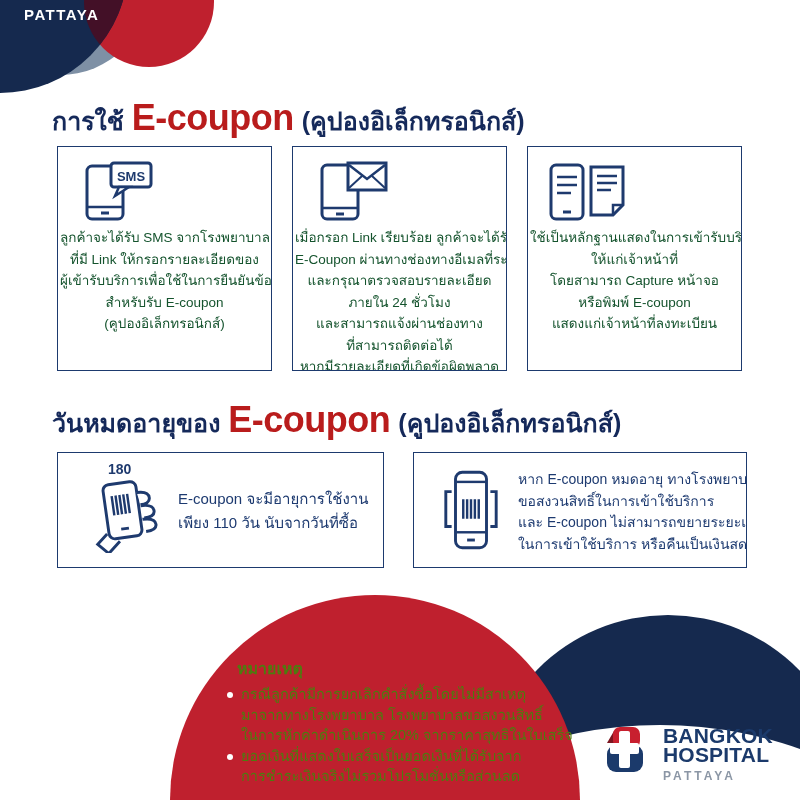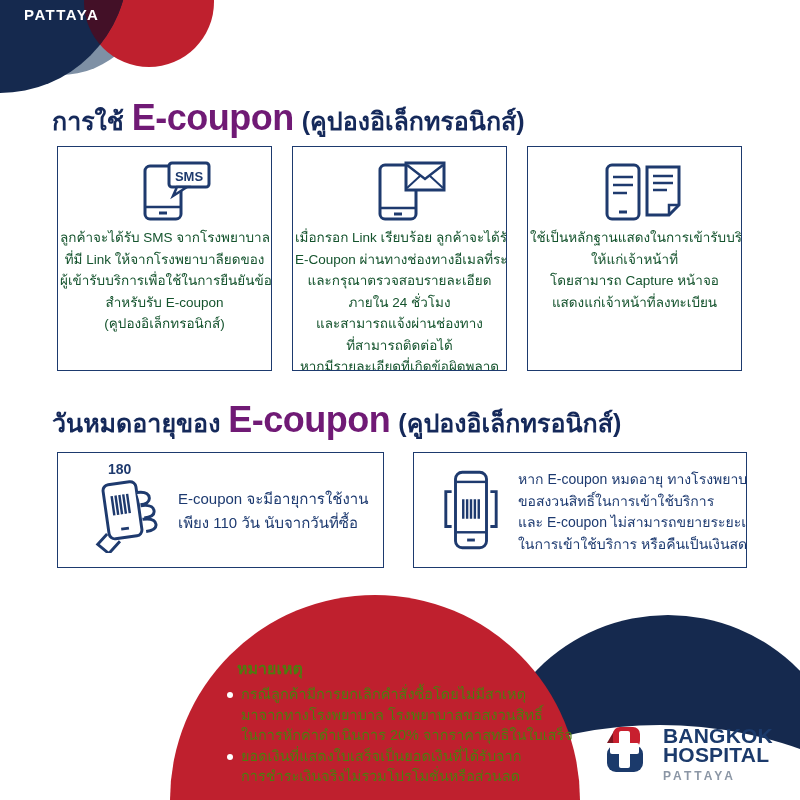--- a/index.html
+++ b/index.html
@@ -12,35 +12,35 @@
 
   .pattaya-label {
     position:absolute; left:24px; top:6px; color:#ffffff;
     font-size:15px; font-weight:bold; letter-spacing:1.5px; z-index:3;
   }
 
   .sec-title {
     position:absolute; left:52px; display:flex; align-items:baseline;
     color:#15295a; font-size:25px; font-weight:600; white-space:nowrap; z-index:2;
   }
-  .sec-title .hl { color:#701a75; font-size:36px; font-weight:800; margin:0 8px; letter-spacing:-0.5px; }
+  .sec-title .hl { color:#b91c1c; font-size:36px; font-weight:800; margin:0 8px; letter-spacing:-0.5px; }
   .t1 { top:97px; }
   .t2 { top:399px; }
 
   .card {
     position:absolute; background:#ffffff; border:1.5px solid #1d3a6e;
     box-sizing:border-box; overflow:hidden; z-index:2;
   }
   .c1 { left:57px;  top:146px; width:215px; height:225px; }
   .c2 { left:292px; top:146px; width:215px; height:225px; }
   .c3 { left:527px; top:146px; width:215px; height:225px; }
   .c4 { left:57px;  top:452px; width:327px; height:116px; }
   .c5 { left:413px; top:452px; width:334px; height:116px; }
 
-  .icon-wrap { position:absolute; top:14px; left:13px; right:0; display:flex; justify-content:center; }
+  .icon-wrap { position:absolute; top:14px; left:13px; right:0; display:flex; justify-content:flex-start; }
   .card-text {
     position:absolute; top:80px; left:2px; right:2px; text-align:center;
     color:#14532d; font-size:13.5px; line-height:21.5px; white-space:nowrap;
   }
   .icon-abs { position:absolute; }
   .badge-180 { position:absolute; left:50px; top:8px; color:#1e3a6e; font-size:14px; font-weight:bold; z-index:2; }
   .wide-text { position:absolute; color:#1d3a70; white-space:nowrap; }
   .c4 .wide-text { left:120px; top:34px; font-size:15px; line-height:24px; }
   .c5 .wide-text { left:104px; top:16px; font-size:14px; line-height:21.5px; }
 
@@ -96,21 +96,21 @@
         <rect class="ic-fill" x="16" y="5" width="36" height="53" rx="5" stroke-width="3"></rect>
         <line class="ic" x1="17" y1="46" x2="51" y2="46" stroke-width="2.5"></line>
         <line class="ic" x1="30" y1="52" x2="38" y2="52" stroke-width="3"></line>
         <rect class="ic-fill" x="40" y="2" width="40" height="24" rx="3" stroke-width="3"></rect>
         <path class="ic-fill" d="M48 26 L44 35 L58 26 Z" stroke-width="2.5"></path>
         <text x="60" y="19.5" text-anchor="middle" font-size="13" font-weight="bold" fill="#1e3a6e">SMS</text>
       </svg>
     </div>
     <div class="card-text">
         <div>ลูกค้าจะได้รับ SMS จากโรงพยาบาล</div>
-        <div>ที่มี Link ให้จากโรงพยาบาลียดของ</div>
+        <div>ที่มี Link ให้กรอกรายละเอียดของ</div>
         <div>ผู้เข้ารับบริการเพื่อใช้ในการยืนยันข้อมูล</div>
         <div>สำหรับรับ E-coupon</div>
         <div>(คูปองอิเล็กทรอนิกส์)</div>
       </div>
   </div>
 
   <div class="card c2">
     <div class="icon-wrap">
       <svg width="84" height="62" viewBox="0 0 84 62">
         <rect class="ic-fill" x="16" y="4" width="36" height="54" rx="5" stroke-width="3"></rect>
@@ -140,20 +140,21 @@
         <line class="ic" x1="22" y1="51" x2="30" y2="51" stroke-width="3"></line>
         <path class="ic-fill" d="M50 6 H82 V44 L72 54 H50 Z" stroke-width="3"></path>
         <path class="ic" d="M82 44 H72 V54" stroke-width="2.5"></path>
         <path class="ic" d="M56 15 H76 M56 22 H76 M56 29 H70" stroke-width="2.5"></path>
       </svg>
     </div>
     <div class="card-text">
         <div>ใช้เป็นหลักฐานแสดงในการเข้ารับบริการ</div>
         <div>ให้แก่เจ้าหน้าที่</div>
         <div>โดยสามารถ Capture หน้าจอ</div>
+        <div>หรือพิมพ์ E-coupon</div>
         <div>แสดงแก่เจ้าหน้าที่ลงทะเบียน</div>
       </div>
   </div>
 
   <div class="sec-title t2">
     <span>วันหมดอายุของ</span>
     <span class="hl">E-coupon</span>
     <span>(คูปองอิเล็กทรอนิกส์)</span>
   </div>
 

